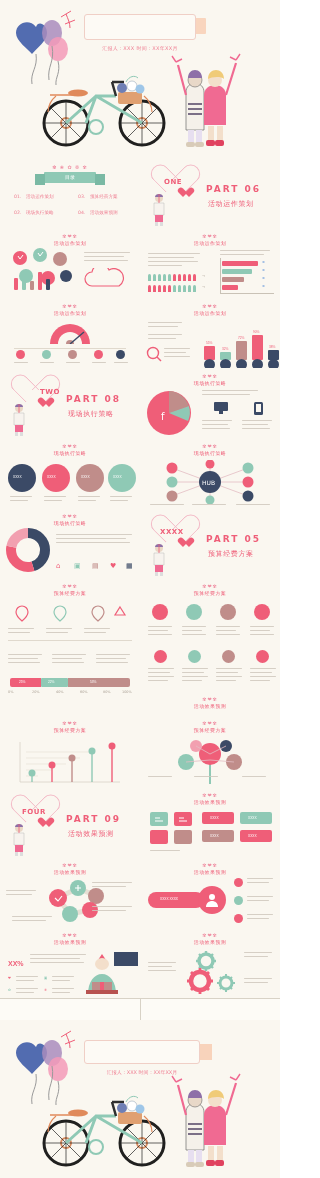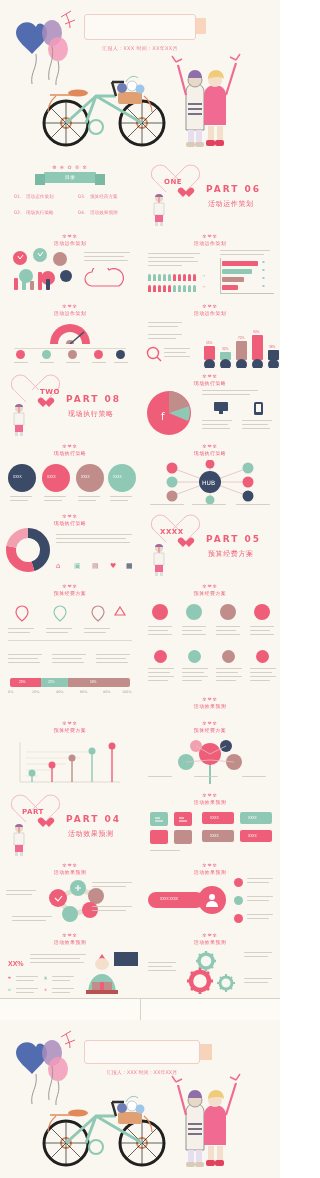--- a/index.html
+++ b/index.html
@@ -619,32 +619,32 @@
       <circle cx="70" cy="8" r="6" fill="#3b4a66"></circle>
       <path d="M54 22L30 24M54 22L78 24M54 16L40 8M54 16L70 8" stroke="#e3bcc3" stroke-width=".8" fill="none"></path>
     </svg>
     <div class="txtline" style="left:8px;top:58px;width:24px"></div>
     <div class="txtline" style="left:54px;top:58px;width:24px"></div>
     <div class="txtline" style="left:102px;top:58px;width:24px"></div>
   </div>
 
   <div class="slide cell" style="left:0;top:788px">
     <div class="heart-outline" style="left:18px;top:8px"></div>
-    <div class="num-word" style="left:22px;top:20px">PART</div>
+    <div class="num-word" style="left:22px;top:20px">FOUR</div>
     <div class="heart-solid" style="left:40px;top:30px"></div>
     <svg width="22" height="34" style="position:absolute;left:8px;top:34px">
       <circle cx="11" cy="6" r="4" fill="#e9d6c4"></circle>
         <path d="M7 5c0-4 8-4 8 0z" fill="#8e6fa8"></path>
       <path d="M6 11h10v12H6z" fill="#f7f3ee" stroke="#bbb" stroke-width=".5"></path>
       <path d="M7 23h8v7H7z" fill="#f06a92"></path>
         <rect x="7" y="30" width="3" height="4" fill="#ddd"></rect>
         <rect x="12" y="30" width="3" height="4" fill="#ddd"></rect>
       <path d="M11 11V2" stroke="#ef5e78" stroke-width=".8"></path>
     </svg>
-    <div class="part-no" style="left:66px;top:26px">PART 04</div>
+    <div class="part-no" style="left:66px;top:26px">PART 09</div>
     <div class="part-cn" style="left:68px;top:41px">活动效果预测</div>
   </div>
 
   <div class="slide cell" style="left:140px;top:788px">
     <div class="sh" style="top:4px">
         <div class="orn">✾❤✾</div>
       <div class="t">活动效果预测</div>
       </div>
     <svg width="44" height="34" style="position:absolute;left:10px;top:24px">
       <rect x="0" y="0" width="18" height="14" rx="2" fill="#8fc9b5"></rect>

